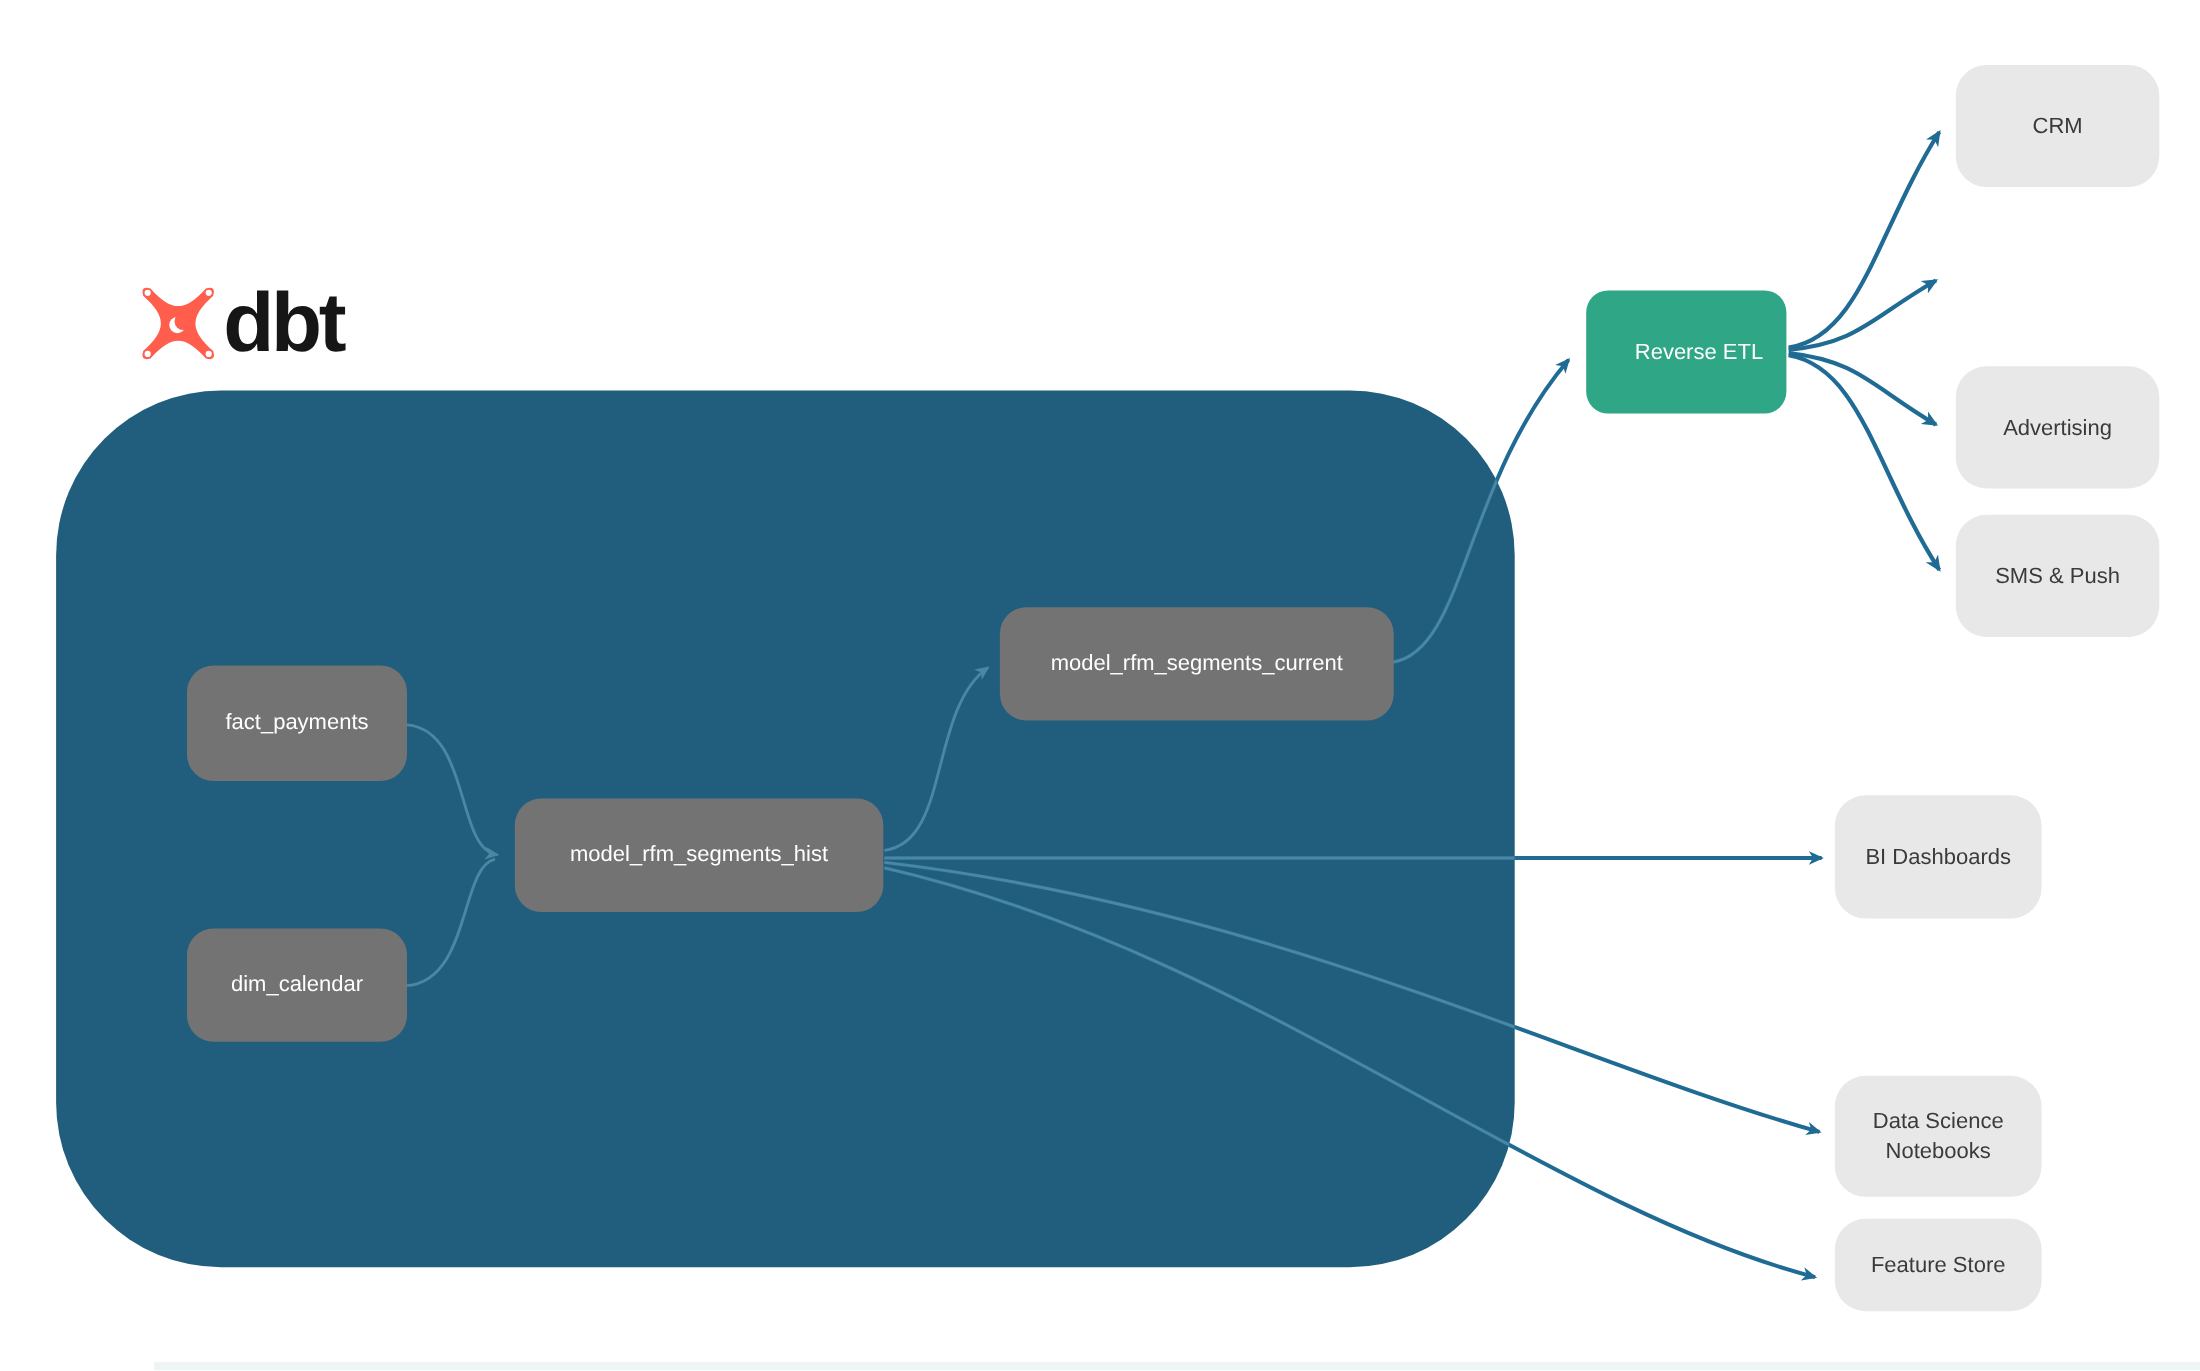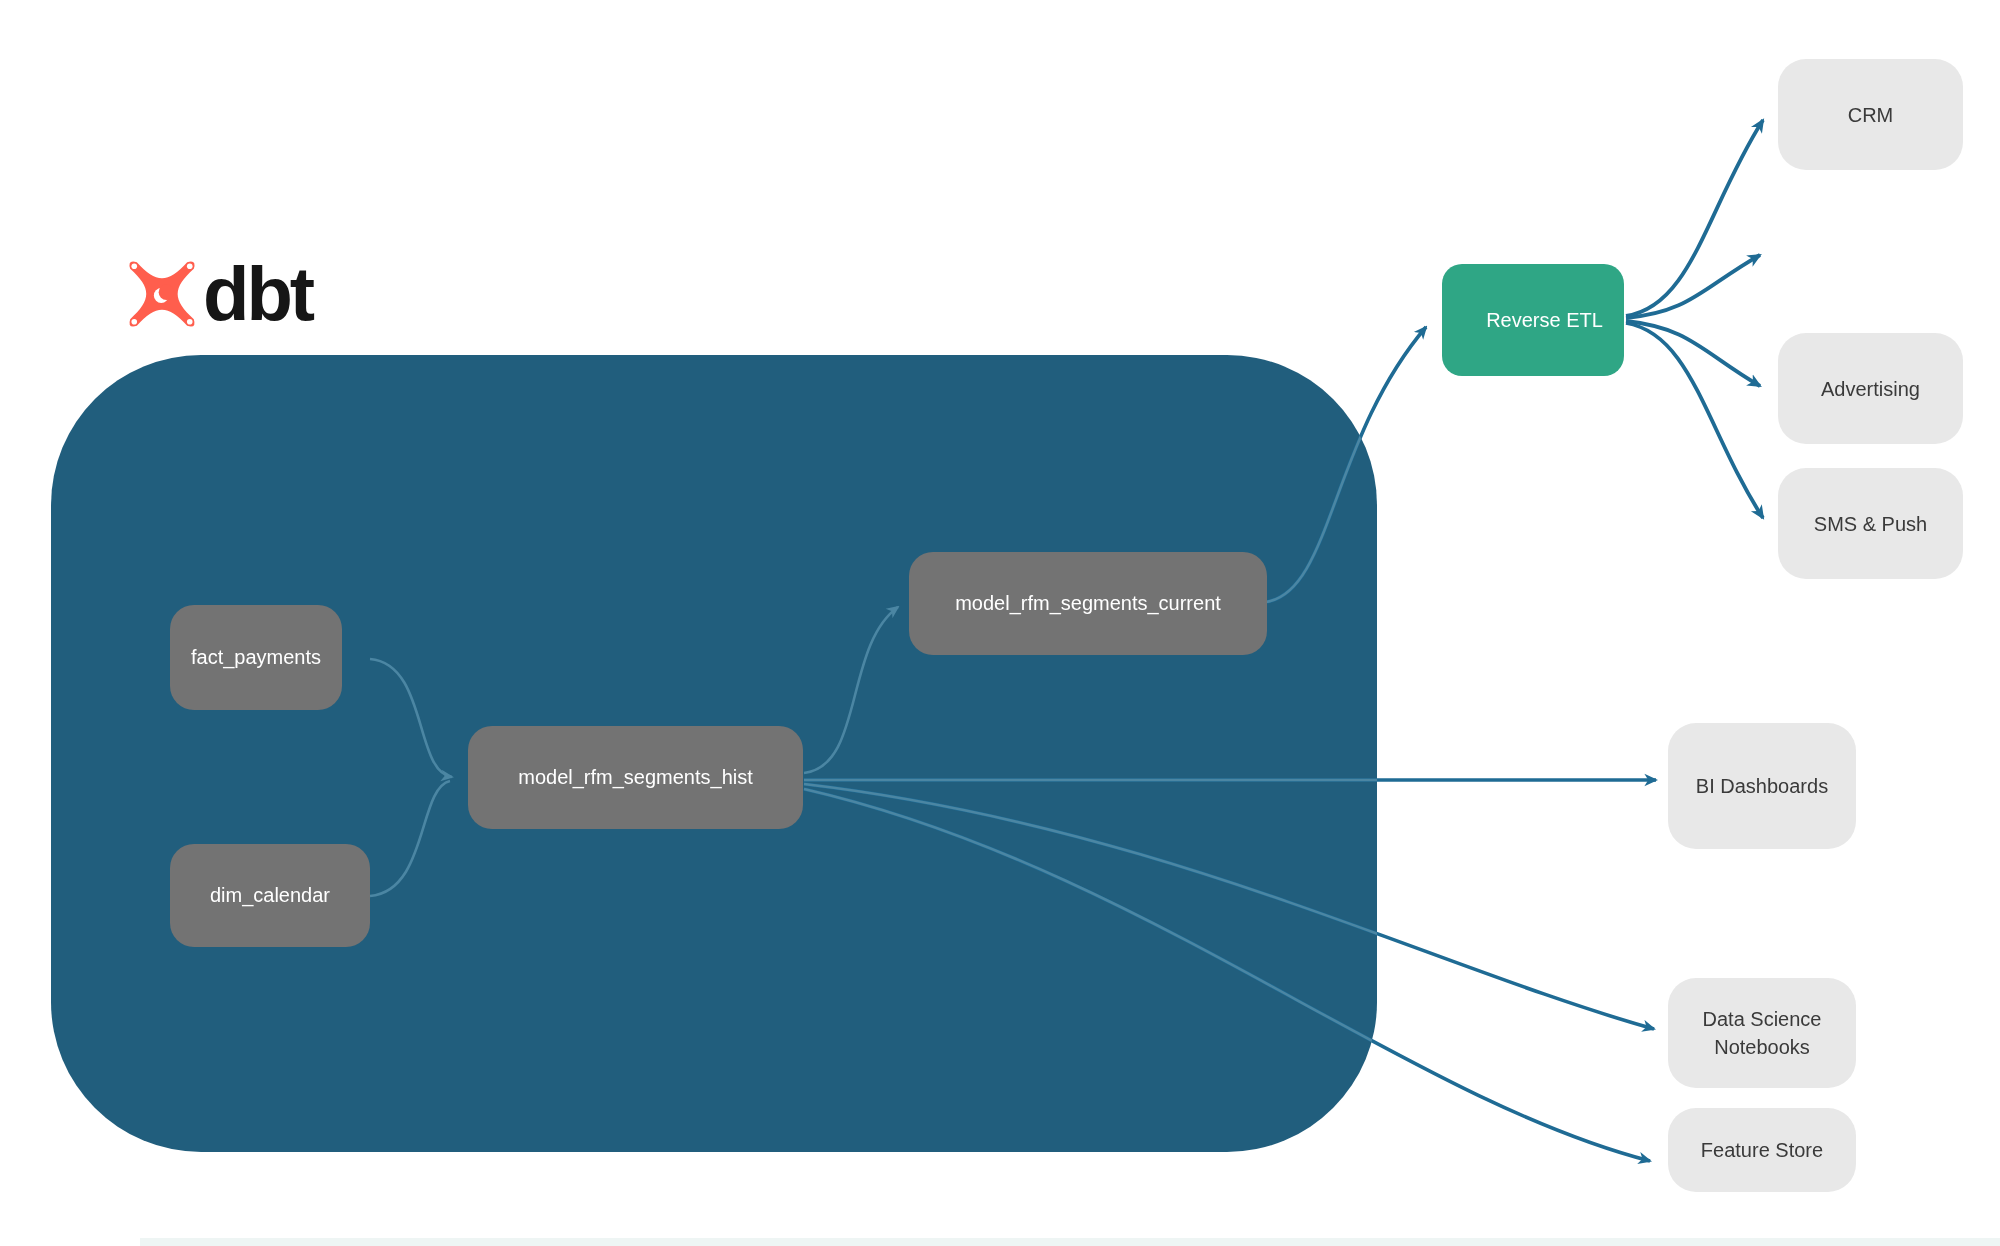--- a/index.html
+++ b/index.html
@@ -93,21 +93,21 @@
     </g>
 
     <g stroke="#1F6B94" stroke-width="3.8" fill="none">
       <path d="M 1626 316 C 1692 306 1706 210 1763 120" marker-end="url(#mDark)"></path>
       <path d="M 1626 318 C 1690 312 1702 288 1760 255" marker-end="url(#mDark)"></path>
       <path d="M 1626 321 C 1690 328 1702 352 1760 386" marker-end="url(#mDark)"></path>
       <path d="M 1626 323 C 1692 334 1706 430 1763 518" marker-end="url(#mDark)"></path>
     </g>
   </svg>
 
-  <div class="node node-model" style="left:170px;top:605px;width:172px;height:105px;">
+  <div class="node node-model" style="left:170px;top:605px;width:200px;height:105px;">
     <span>fact_payments</span>
   </div>
 
   <div class="node node-model" style="left:468px;top:726px;width:335px;height:103px;">
     <span>model_rfm_segments_hist</span>
   </div>
 
   <div class="node node-model" style="left:170px;top:844px;width:200px;height:103px;">
     <span>dim_calendar</span>
   </div>
@@ -126,21 +126,21 @@
 
 
   <div class="node node-gray" style="left:1778px;top:333px;width:185px;height:111px;">
     <span>Advertising</span>
   </div>
 
   <div class="node node-gray" style="left:1778px;top:468px;width:185px;height:111px;text-align:center;">
     <span>SMS &amp; Push</span>
   </div>
 
-  <div class="node node-gray" style="left:1668px;top:723px;width:188px;height:126px;">
+  <div class="node node-gray" style="left:1668px;top:723px;width:188px;height:112px;">
     <span>BI Dashboards</span>
   </div>
 
   <div class="node node-gray" style="left:1668px;top:978px;width:188px;height:110px;">
     <span>Data Science Notebooks</span>
   </div>
 
   <div class="node node-gray" style="left:1668px;top:1108px;width:188px;height:84px;">
     <span>Feature Store</span>
   </div>

